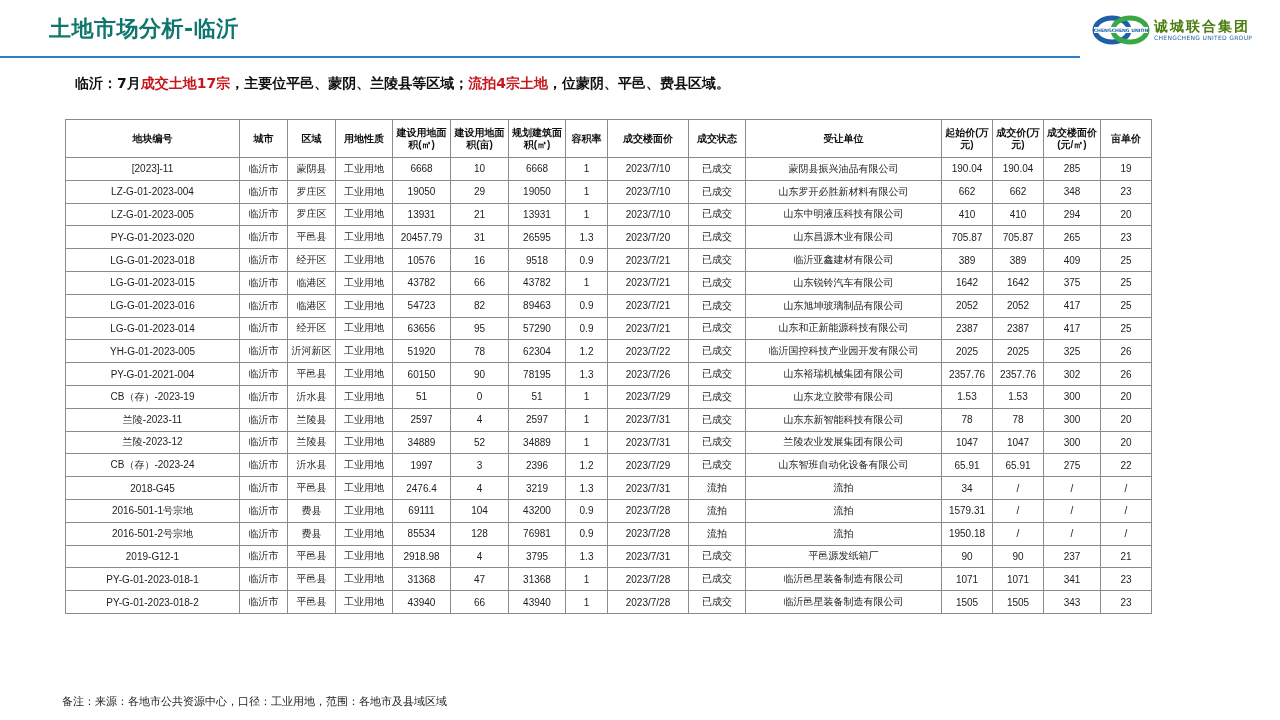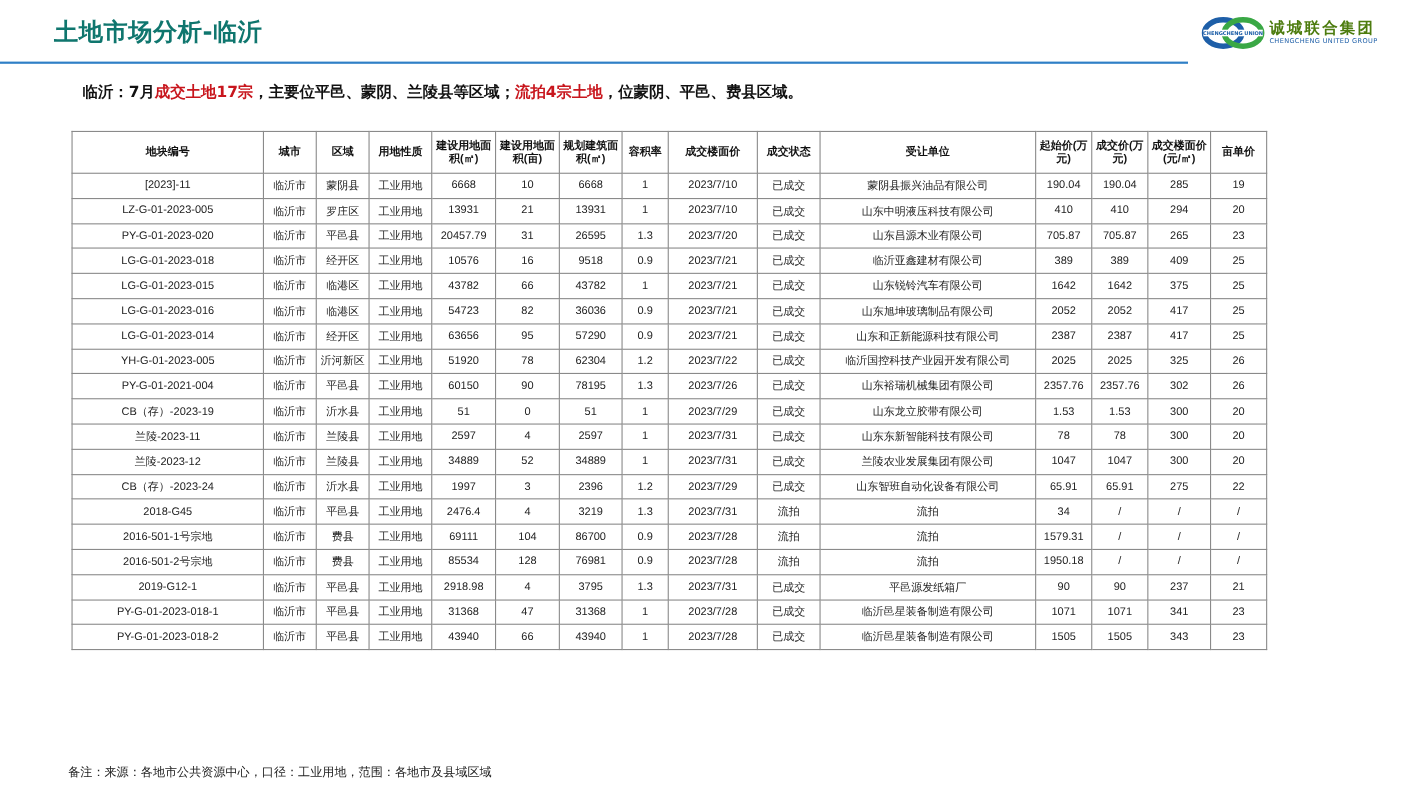--- a/index.html
+++ b/index.html
@@ -118,20 +118,37 @@
           <td>1</td>
           <td>2023/7/10</td>
           <td>已成交</td>
           <td>蒙阴县振兴油品有限公司</td>
           <td>190.04</td>
           <td>190.04</td>
           <td>285</td>
           <td>19</td>
         </tr>
         <tr>
+          <td>LZ-G-01-2023-004</td>
+          <td>临沂市</td>
+          <td>罗庄区</td>
+          <td>工业用地</td>
+          <td>19050</td>
+          <td>29</td>
+          <td>19050</td>
+          <td>1</td>
+          <td>2023/7/10</td>
+          <td>已成交</td>
+          <td>山东罗开必胜新材料有限公司</td>
+          <td>662</td>
+          <td>662</td>
+          <td>348</td>
+          <td>23</td>
+        </tr>
+        <tr>
           <td>LZ-G-01-2023-005</td>
           <td>临沂市</td>
           <td>罗庄区</td>
           <td>工业用地</td>
           <td>13931</td>
           <td>21</td>
           <td>13931</td>
           <td>1</td>
           <td>2023/7/10</td>
           <td>已成交</td>
@@ -192,21 +209,21 @@
           <td>375</td>
           <td>25</td>
         </tr>
         <tr>
           <td>LG-G-01-2023-016</td>
           <td>临沂市</td>
           <td>临港区</td>
           <td>工业用地</td>
           <td>54723</td>
           <td>82</td>
-          <td>36036</td>
+          <td>89463</td>
           <td>0.9</td>
           <td>2023/7/21</td>
           <td>已成交</td>
           <td>山东旭坤玻璃制品有限公司</td>
           <td>2052</td>
           <td>2052</td>
           <td>417</td>
           <td>25</td>
         </tr>
         <tr>
@@ -345,21 +362,21 @@
           <td>/</td>
           <td>/</td>
         </tr>
         <tr>
           <td>2016-501-1号宗地</td>
           <td>临沂市</td>
           <td>费县</td>
           <td>工业用地</td>
           <td>69111</td>
           <td>104</td>
-          <td>86700</td>
+          <td>43200</td>
           <td>0.9</td>
           <td>2023/7/28</td>
           <td>流拍</td>
           <td>流拍</td>
           <td>1579.31</td>
           <td>/</td>
           <td>/</td>
           <td>/</td>
         </tr>
         <tr>

